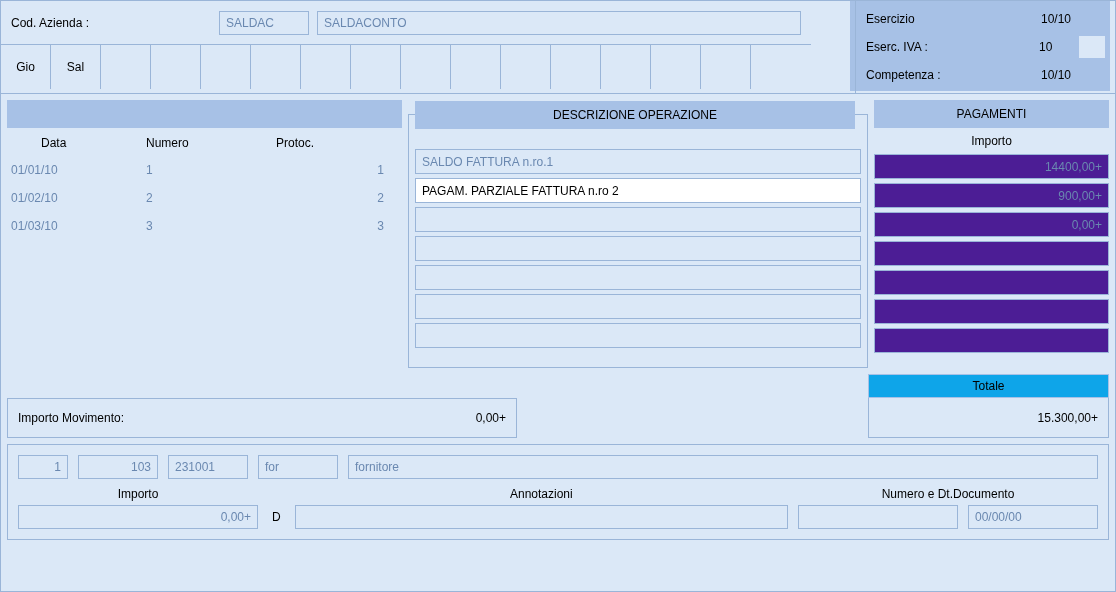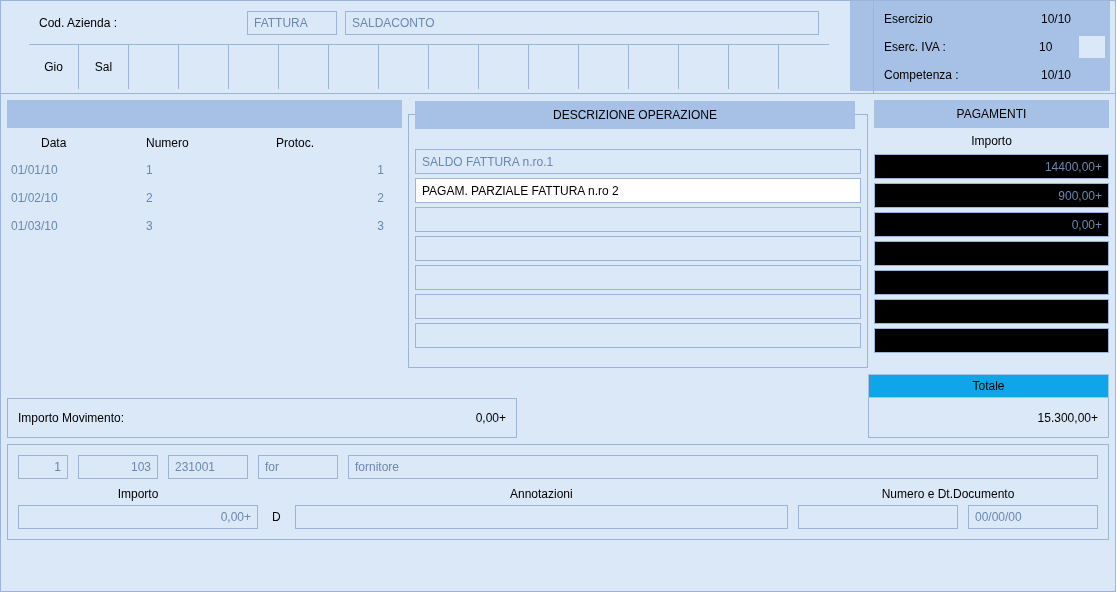--- a/index.html
+++ b/index.html
@@ -15,21 +15,20 @@
     background: #dbe8f7;
     border: 1px solid #9ab5d8;
     position: relative;
   }
   .top-section {
     display: flex;
     border-bottom: 1px solid #9ab5d8;
   }
   .top-left {
     flex: 1;
-    padding-left: 28px;
   }
   .row-cod {
     display: flex;
     align-items: center;
     padding: 8px 10px;
     gap: 8px;
     border-bottom: 1px solid #9ab5d8;
     height: 44px;
   }
   .label-cod {
@@ -170,21 +169,21 @@
   .imp-head {
     text-align: center;
     padding: 6px 0;
   }
   .imp-body {
     display: flex;
     flex-direction: column;
     gap: 4px;
   }
   .imp-line {
-    background: #000000;
+    background: #4c1d95;
     border: 1px solid #9ab5d8;
     height: 25px;
     display: flex;
     align-items: center;
     justify-content: flex-end;
     padding: 0 6px;
     color: #6a88b0;
   }
 
   .totals-row {
@@ -278,21 +277,21 @@
 <body>
 
 <div class="window">
 
   <div class="right-side-panel"></div>
 
   <div class="top-section">
     <div class="top-left">
       <div class="row-cod">
         <div class="label-cod">Cod. Azienda :</div>
-        <div class="input-box" style="width:90px">FATTURA</div>
+        <div class="input-box" style="width:90px">SALDAC</div>
         <div class="input-box" style="flex:1">SALDACONTO</div>
       </div>
       <div class="tabs-row">
         <div class="tab-cell">Gio</div>
         <div class="tab-cell">Sal</div>
         <div class="tab-cell"></div>
         <div class="tab-cell"></div>
         <div class="tab-cell"></div>
         <div class="tab-cell"></div>
         <div class="tab-cell"></div>

